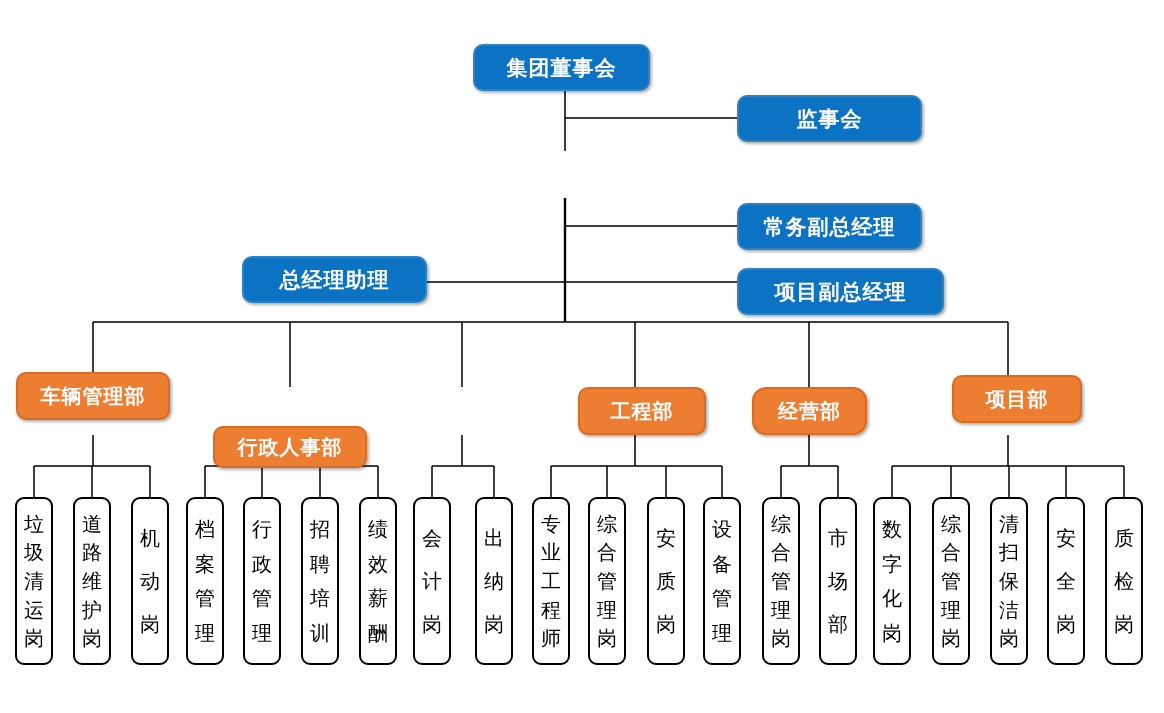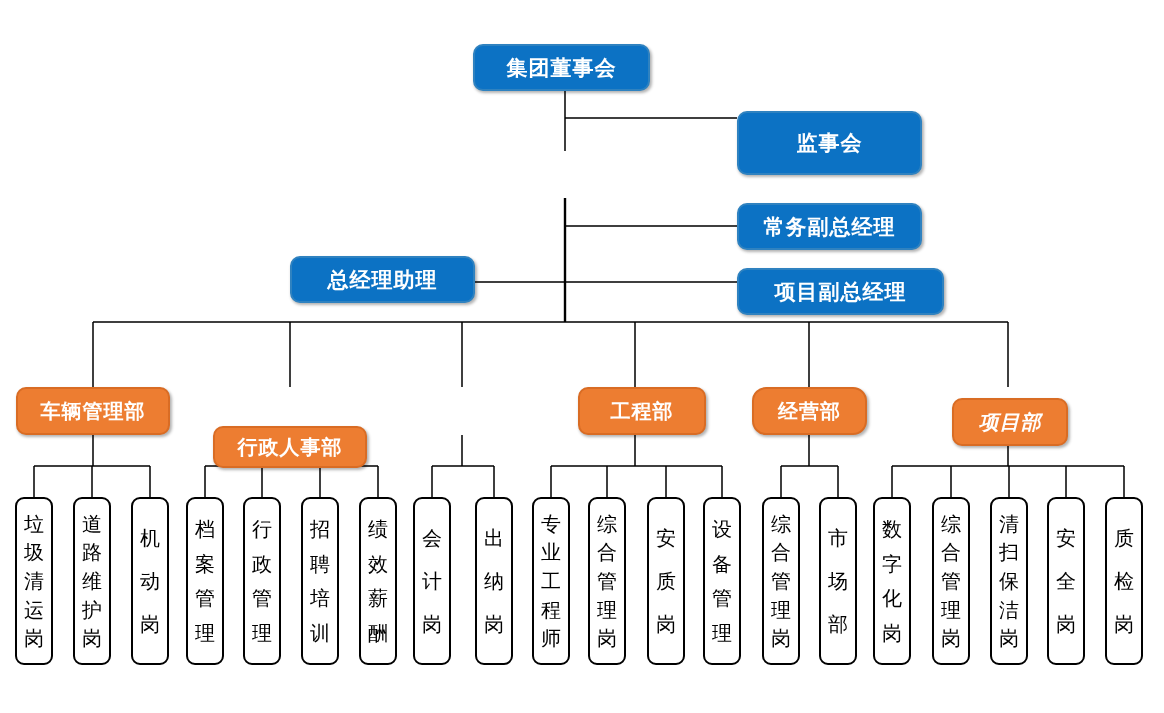--- a/index.html
+++ b/index.html
@@ -72,30 +72,30 @@
     <path d="M462 435 V466 M432 466 H494 M432 466 V497 M494 466 V497" stroke="#000" stroke-width="1.5" fill="none"></path>
 
     <path d="M635 435 V466 M551 466 H722 M551 466 V497 M607 466 V497 M666 466 V497 M722 466 V497" stroke="#000" stroke-width="1.5" fill="none"></path>
 
     <path d="M809 435 V466 M781 466 H838 M781 466 V497 M838 466 V497" stroke="#000" stroke-width="1.5" fill="none"></path>
 
     <path d="M1008 435 V466 M892 466 H1124 M892 466 V497 M951 466 V497 M1009 466 V497 M1066 466 V497 M1124 466 V497" stroke="#000" stroke-width="1.5" fill="none"></path>
   </svg>
 
   <div class="node blue" style="left:473px;top:44px;width:177px;height:47px;">集团董事会</div>
-  <div class="node blue" style="left:737px;top:111px;width:185px;height:64px;">监事会</div>
+  <div class="node blue" style="left:737px;top:95px;width:185px;height:47px;">监事会</div>
   <div class="node blue" style="left:737px;top:203px;width:185px;height:47px;">常务副总经理</div>
-  <div class="node blue" style="left:242px;top:256px;width:185px;height:47px;margin-left:48px;">总经理助理</div>
+  <div class="node blue" style="left:242px;top:256px;width:185px;height:47px;">总经理助理</div>
   <div class="node blue" style="left:737px;top:268px;width:207px;height:47px;">项目副总经理</div>
 
-  <div class="node orange" style="left:16px;top:387px;width:154px;height:48px;text-align:right;">车辆管理部</div>
+  <div class="node orange" style="left:16px;top:372px;width:154px;height:48px;text-align:right;">车辆管理部</div>
   <div class="node orange" style="left:213px;top:387px;width:154px;height:42px;margin-top:39px;">行政人事部</div>
   <div class="node orange" style="left:578px;top:387px;width:128px;height:48px;">工程部</div>
   <div class="node orange" style="left:752px;top:387px;width:115px;height:48px;border-radius:14px;">经营部</div>
-  <div class="node orange" style="left:952px;top:398px;width:116px;height:48px;font-style:italic;">项目部</div>
+  <div class="node orange" style="left:952px;top:375px;width:130px;height:48px;">项目部</div>
 
   <div class="node post v-label" style="left:15px;top:497px;width:38px;height:168px;">
       <span>垃</span>
       <span>圾</span>
       <span>清</span>
       <span>运</span>
       <span>岗</span>
     </div>
   <div class="node post v-label" style="left:73px;top:497px;width:38px;height:168px;">
       <span>道</span>

